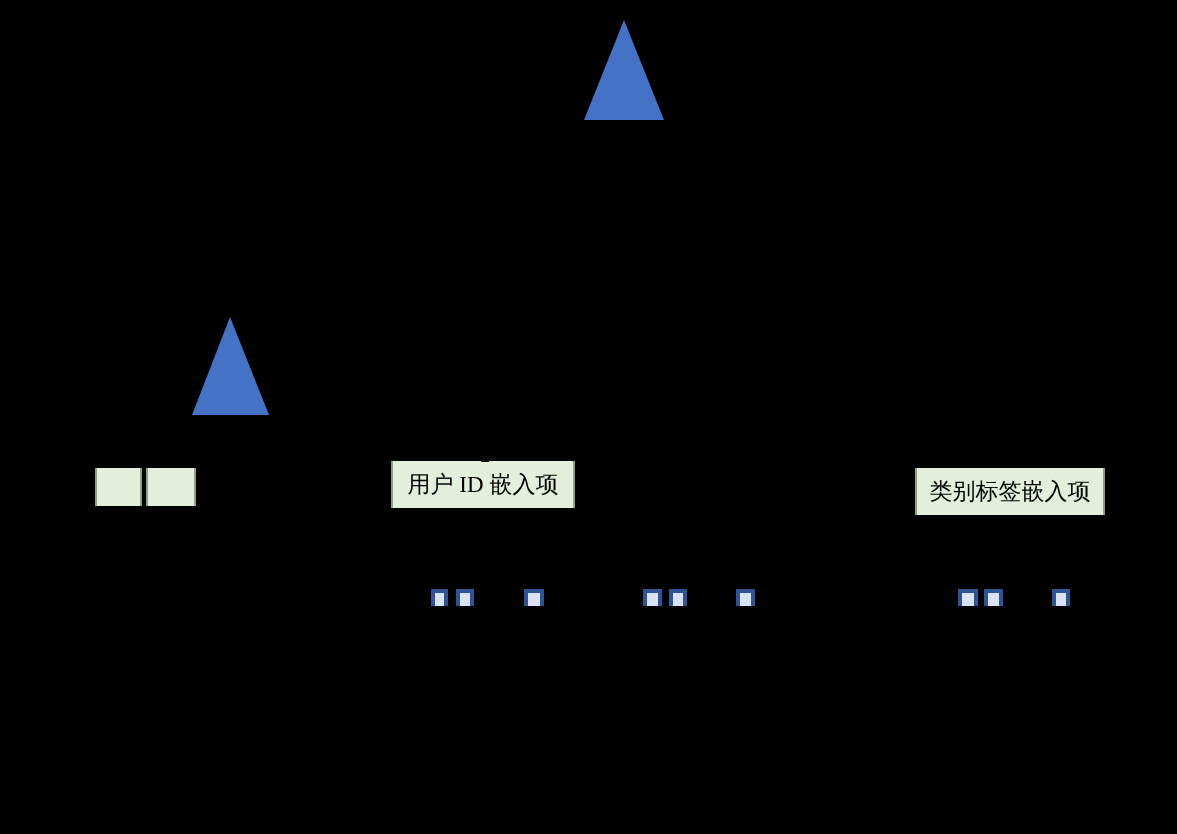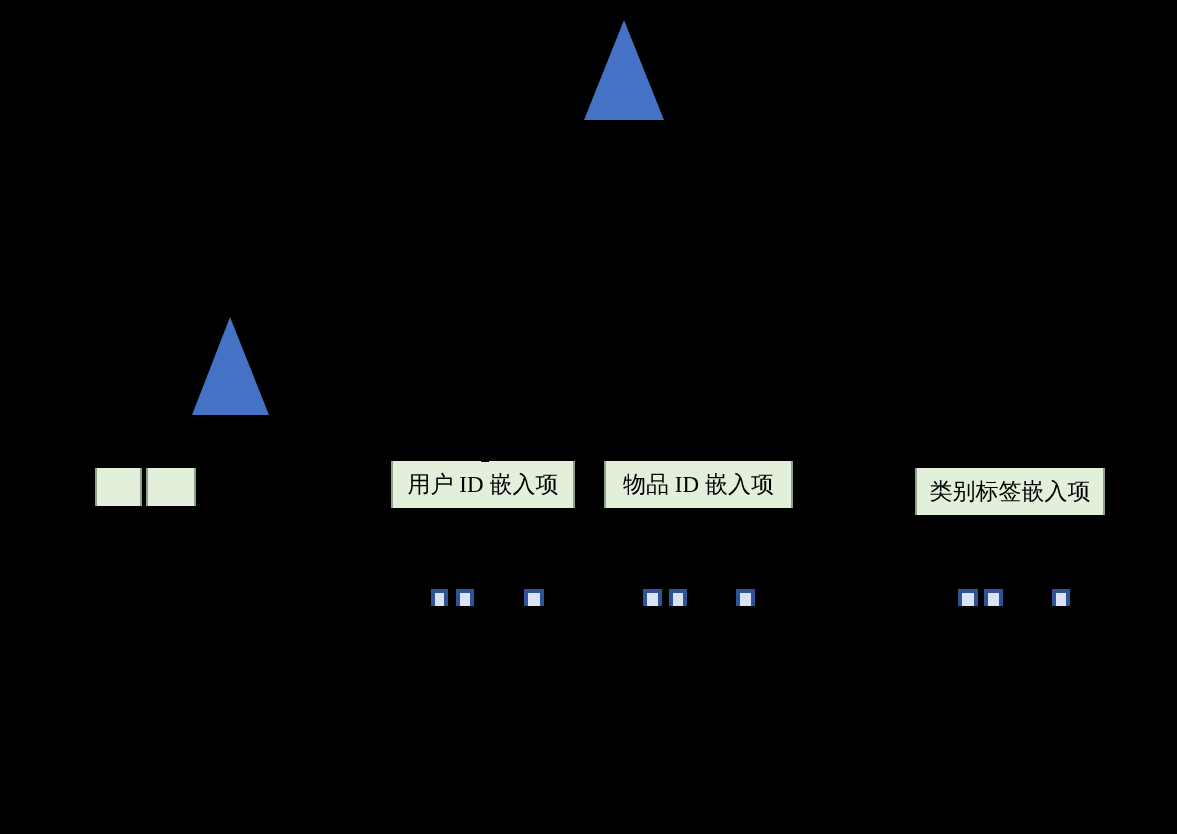--- a/index.html
+++ b/index.html
@@ -94,23 +94,20 @@
 
   <div class="tri tri-top"></div>
   <div class="tri tri-left"></div>
 
   <div class="cell cell-a"></div>
   <div class="cell cell-b"></div>
 
   <div class="embox embox-user">
     <span>用户 ID 嵌入项</span>
   </div>
-  <div class="embox embox-item">
-    <span>物品 ID 嵌入项</span>
-  </div>
   <div class="embox embox-category">
     <span>类别标签嵌入项</span>
   </div>
 
   <div class="stray-mark"></div>
 
   <div>
     <div class="bar" style="left:431px;width:17px;"></div>
     <div class="bar" style="left:456px;width:18px;"></div>
     <div class="bar" style="left:524px;width:20px;"></div>

